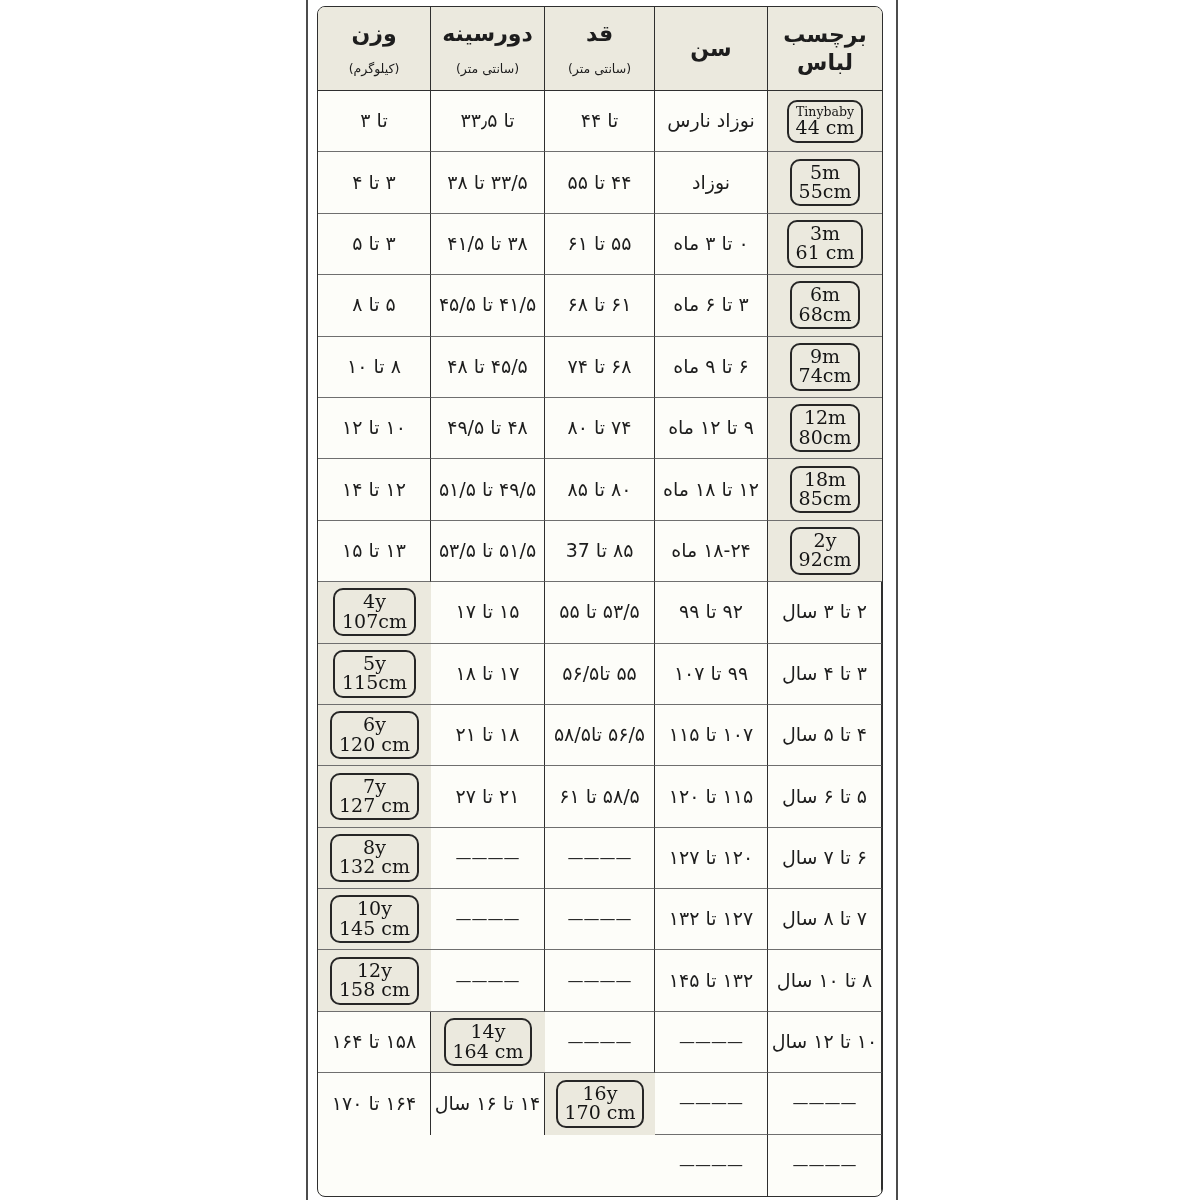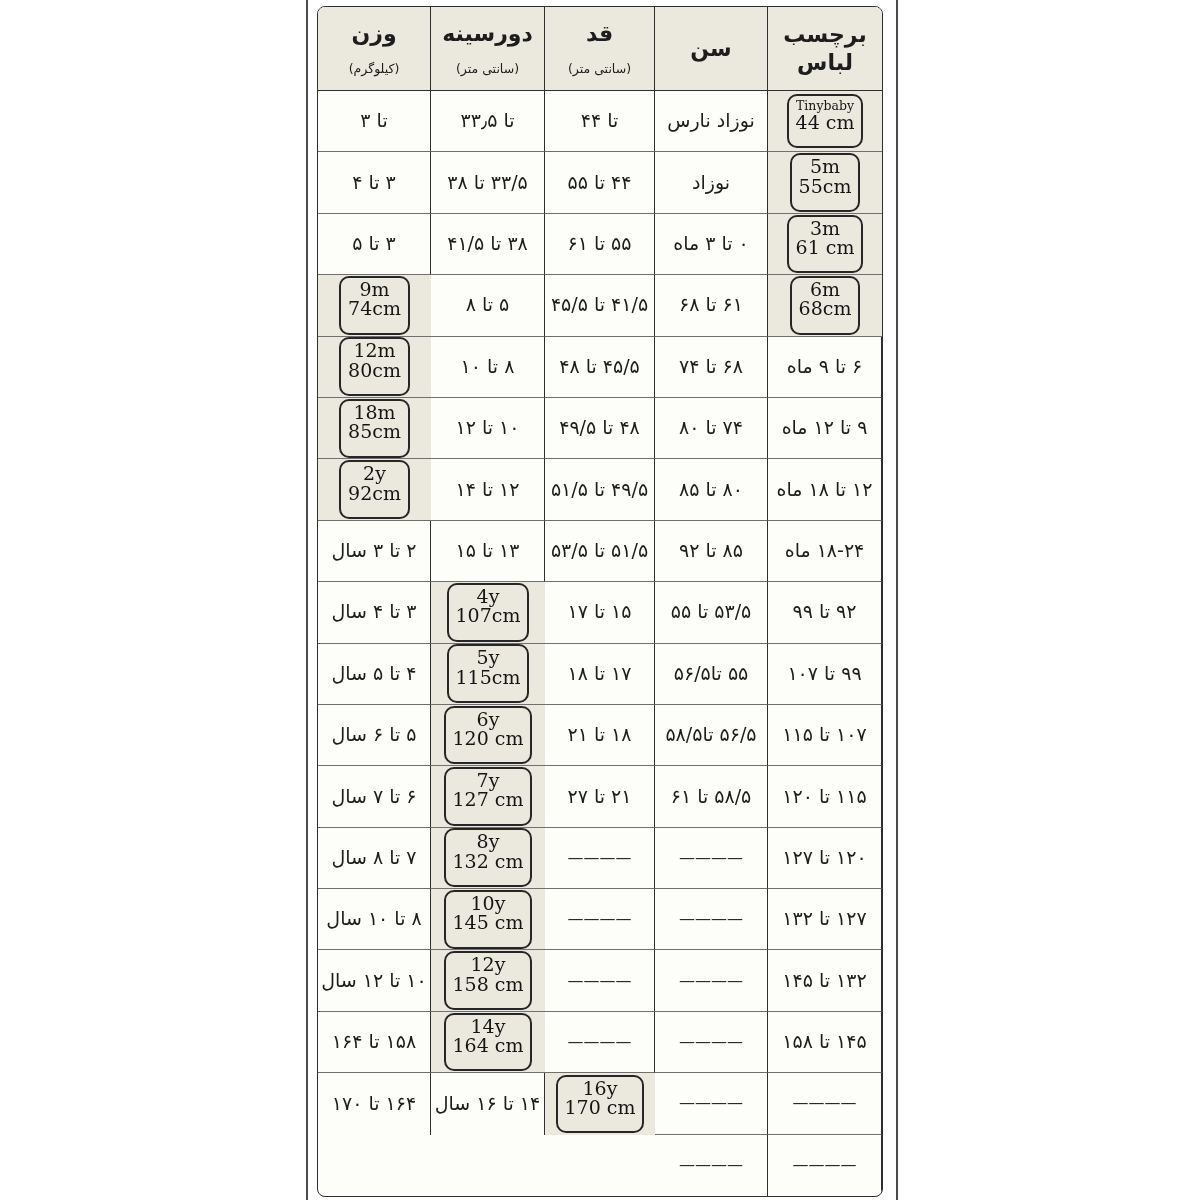--- a/index.html
+++ b/index.html
@@ -33,21 +33,21 @@
   .cell.last{border-bottom:none;}
   .cell.head{background:var(--panel-bg);border-bottom:1px solid var(--col-line);}
   .cell.label-col{background:var(--panel-bg);}
   .head .title{font-weight:bold;font-size:22px;}
   .head .sub{font-size:12.5px;margin-top:14px;}
   .head .sub:empty{display:none;}
   .dash{font-size:16px;letter-spacing:0;color:#2a2a2a;white-space:nowrap;}
   .badge{
     direction:ltr;display:inline-block;font-family:"DejaVu Serif",serif;
     border:2px solid var(--badge-border);border-radius:10px;
-    padding:2px 7px 14px;min-width:52px;text-align:center;
+    padding:2px 7px 3px;min-width:52px;text-align:center;
     line-height:1.02;color:#151515;background:transparent;
   }
   .badge .l1{font-size:19px;display:block;}
   .badge .l1.small{font-size:12.5px;padding-top:2px;}
   .badge .l2{font-size:19px;display:block;white-space:nowrap;text-align:center;}
 </style>
 </head>
 <body>
 
 <div class="frame-line left"></div>
@@ -127,20 +127,23 @@
     </div>
     <div class="cell c4">
       <span>۳ تا ۵</span>
     </div>
     <div class="cell c0 label-col">
       <span class="badge">
         <span class="l1">6m</span>
         <span class="l2">68cm</span>
       </span>
     </div>
+    <div class="cell c1">
+      <span>۳ تا ۶ ماه</span>
+    </div>
     <div class="cell c2">
       <span>۶۱ تا ۶۸</span>
     </div>
     <div class="cell c3">
       <span>۴۱/۵ تا ۴۵/۵</span>
     </div>
     <div class="cell c4">
       <span>۵ تا ۸</span>
     </div>
     <div class="cell c0 label-col">
@@ -200,21 +203,21 @@
     <div class="cell c0 label-col">
       <span class="badge">
         <span class="l1">2y</span>
         <span class="l2">92cm</span>
       </span>
     </div>
     <div class="cell c1">
       <span>۱۸-۲۴ ماه</span>
     </div>
     <div class="cell c2">
-      <span>۸۵ تا ۹۲</span>
+      <span>۸۵ تا 37</span>
     </div>
     <div class="cell c3">
       <span>۵۱/۵ تا ۵۳/۵</span>
     </div>
     <div class="cell c4">
       <span>۱۳ تا ۱۵</span>
     </div>
     <div class="cell c1">
       <span>۲ تا ۳ سال</span>
     </div>
@@ -337,23 +340,20 @@
     </div>
     <div class="cell c0 label-col">
       <span class="badge">
         <span class="l1">12y</span>
         <span class="l2">158 cm</span>
       </span>
     </div>
     <div class="cell c1">
       <span>۱۰ تا ۱۲ سال</span>
     </div>
-    <div class="cell c2">
-      <span>۱۴۵ تا ۱۵۸</span>
-    </div>
     <div class="cell c3 ">
       <span class="dash">————</span>
     </div>
     <div class="cell c4 ">
       <span class="dash">————</span>
     </div>
     <div class="cell c0 label-col">
       <span class="badge">
         <span class="l1">14y</span>
         <span class="l2">164 cm</span>

